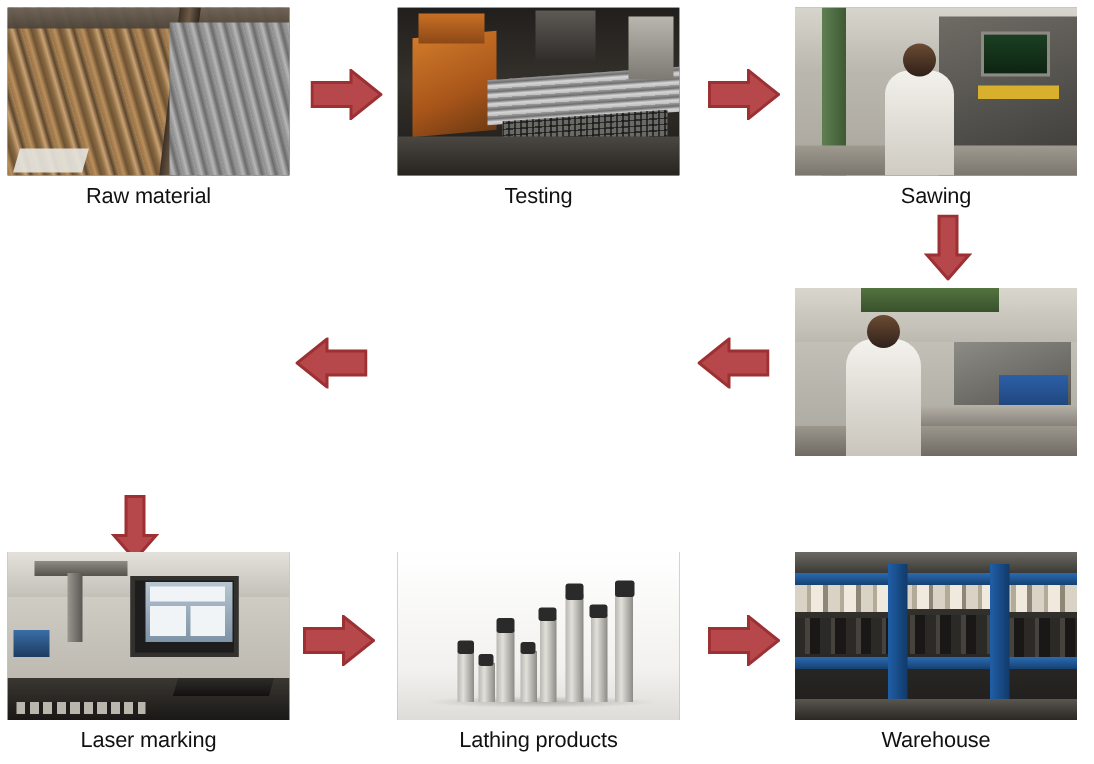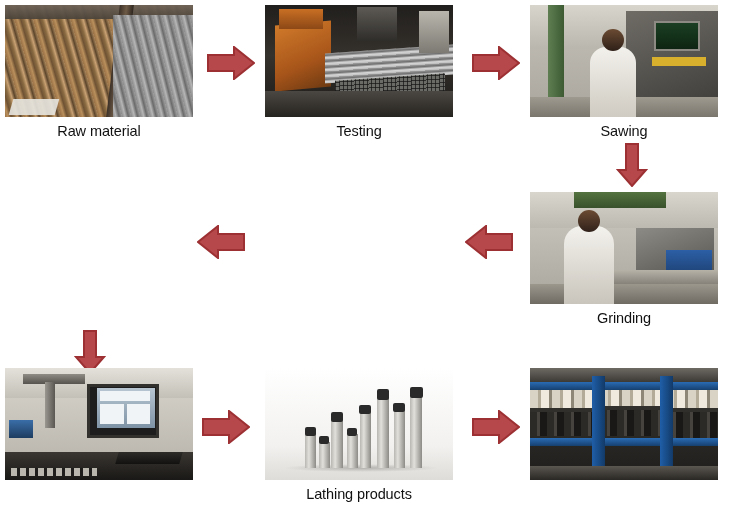--- a/index.html
+++ b/index.html
@@ -488,21 +488,20 @@
         <div class="wall"></div>
         <div class="green-top"></div>
         <div class="machine"></div>
         <div class="blue-box"></div>
         <div class="bench"></div>
         <div class="floor"></div>
         <div class="worker-body"></div>
         <div class="worker-head"></div>
       </div>
     </div>
-    <div class="caption">Grinding</div>
   </div>
 
   <div class="arrow arrow-d2">
     <svg width="34" height="44" viewBox="0 0 34 44">
       <polygon points="11,1 23,1 23,27 31,27 17,43 3,27 11,27" fill="#b6474a" stroke="#9c3033" stroke-width="2" stroke-linejoin="miter"></polygon>
     </svg>
   </div>
 
   <div class="step col-1 row-3">
     <div class="photo">
@@ -515,20 +514,21 @@
           <div class="screen-ui" style="position:absolute; left:3px; top:3px; width:50px; height:10px;"></div>
           <div class="screen-ui" style="position:absolute; left:3px; top:16px; width:24px; height:20px;"></div>
           <div class="screen-ui" style="position:absolute; left:30px; top:16px; width:23px; height:20px;"></div>
         </div>
         <div class="blue-item"></div>
         <div class="bench"></div>
         <div class="keyboard"></div>
         <div class="tools"></div>
       </div>
     </div>
+    <div class="caption">Laser marking</div>
   </div>
 
   <div class="arrow arrow-r3a">
     <svg width="48" height="34" viewBox="0 0 48 34">
       <polygon points="1,9 27,9 27,1 47,17 27,33 27,25 1,25" fill="#b6474a" stroke="#9c3033" stroke-width="2" stroke-linejoin="miter"></polygon>
     </svg>
   </div>
 
   <div class="step col-2 row-3">
     <div class="photo">
@@ -571,15 +571,16 @@
         <div class="dark-boxes" style="left:70px; top:42px; width:60px; height:26px;"></div>
         <div class="boxes" style="left:136px; top:18px; width:52px; height:22px;"></div>
         <div class="dark-boxes" style="left:136px; top:44px; width:52px; height:26px;"></div>
         <div class="rack-blue-h" style="top:14px;"></div>
         <div class="rack-blue-h" style="top:70px;"></div>
         <div class="rack-blue-v" style="left:62px;"></div>
         <div class="rack-blue-v" style="left:130px;"></div>
         <div class="floor"></div>
       </div>
     </div>
+    <div class="caption">Warehouse</div>
   </div>
 
 </div>
 
 </body></html>

